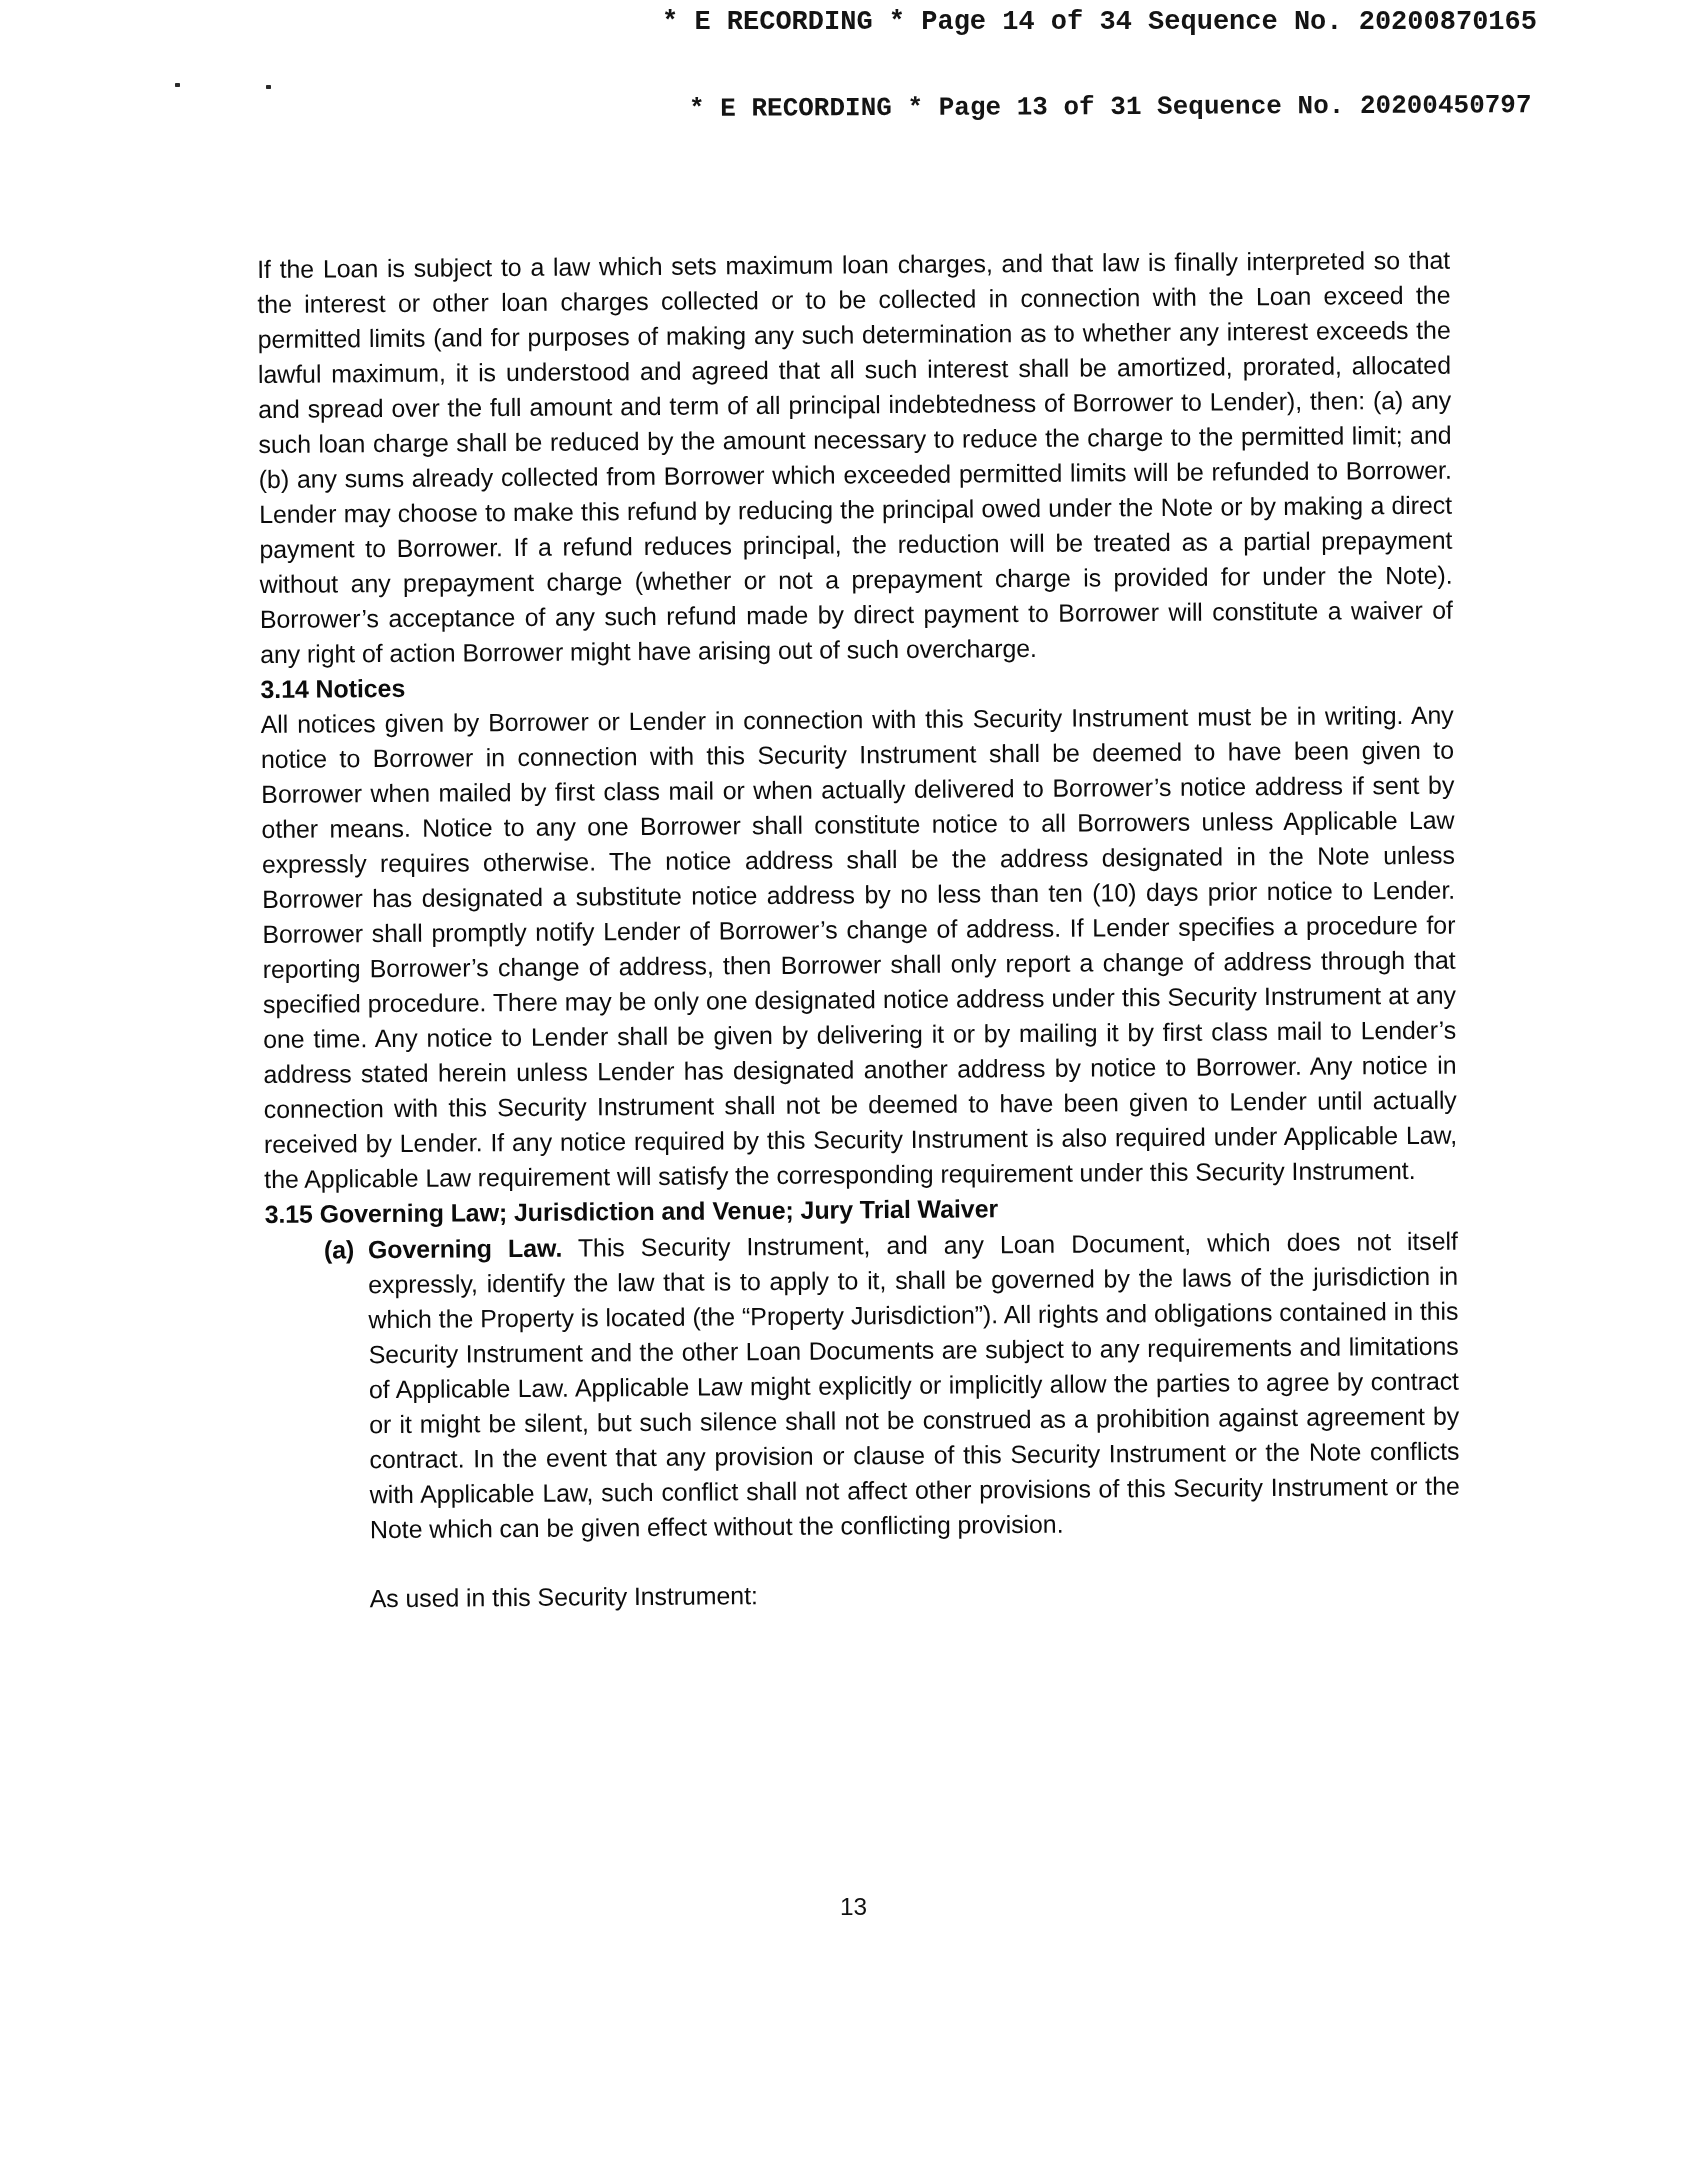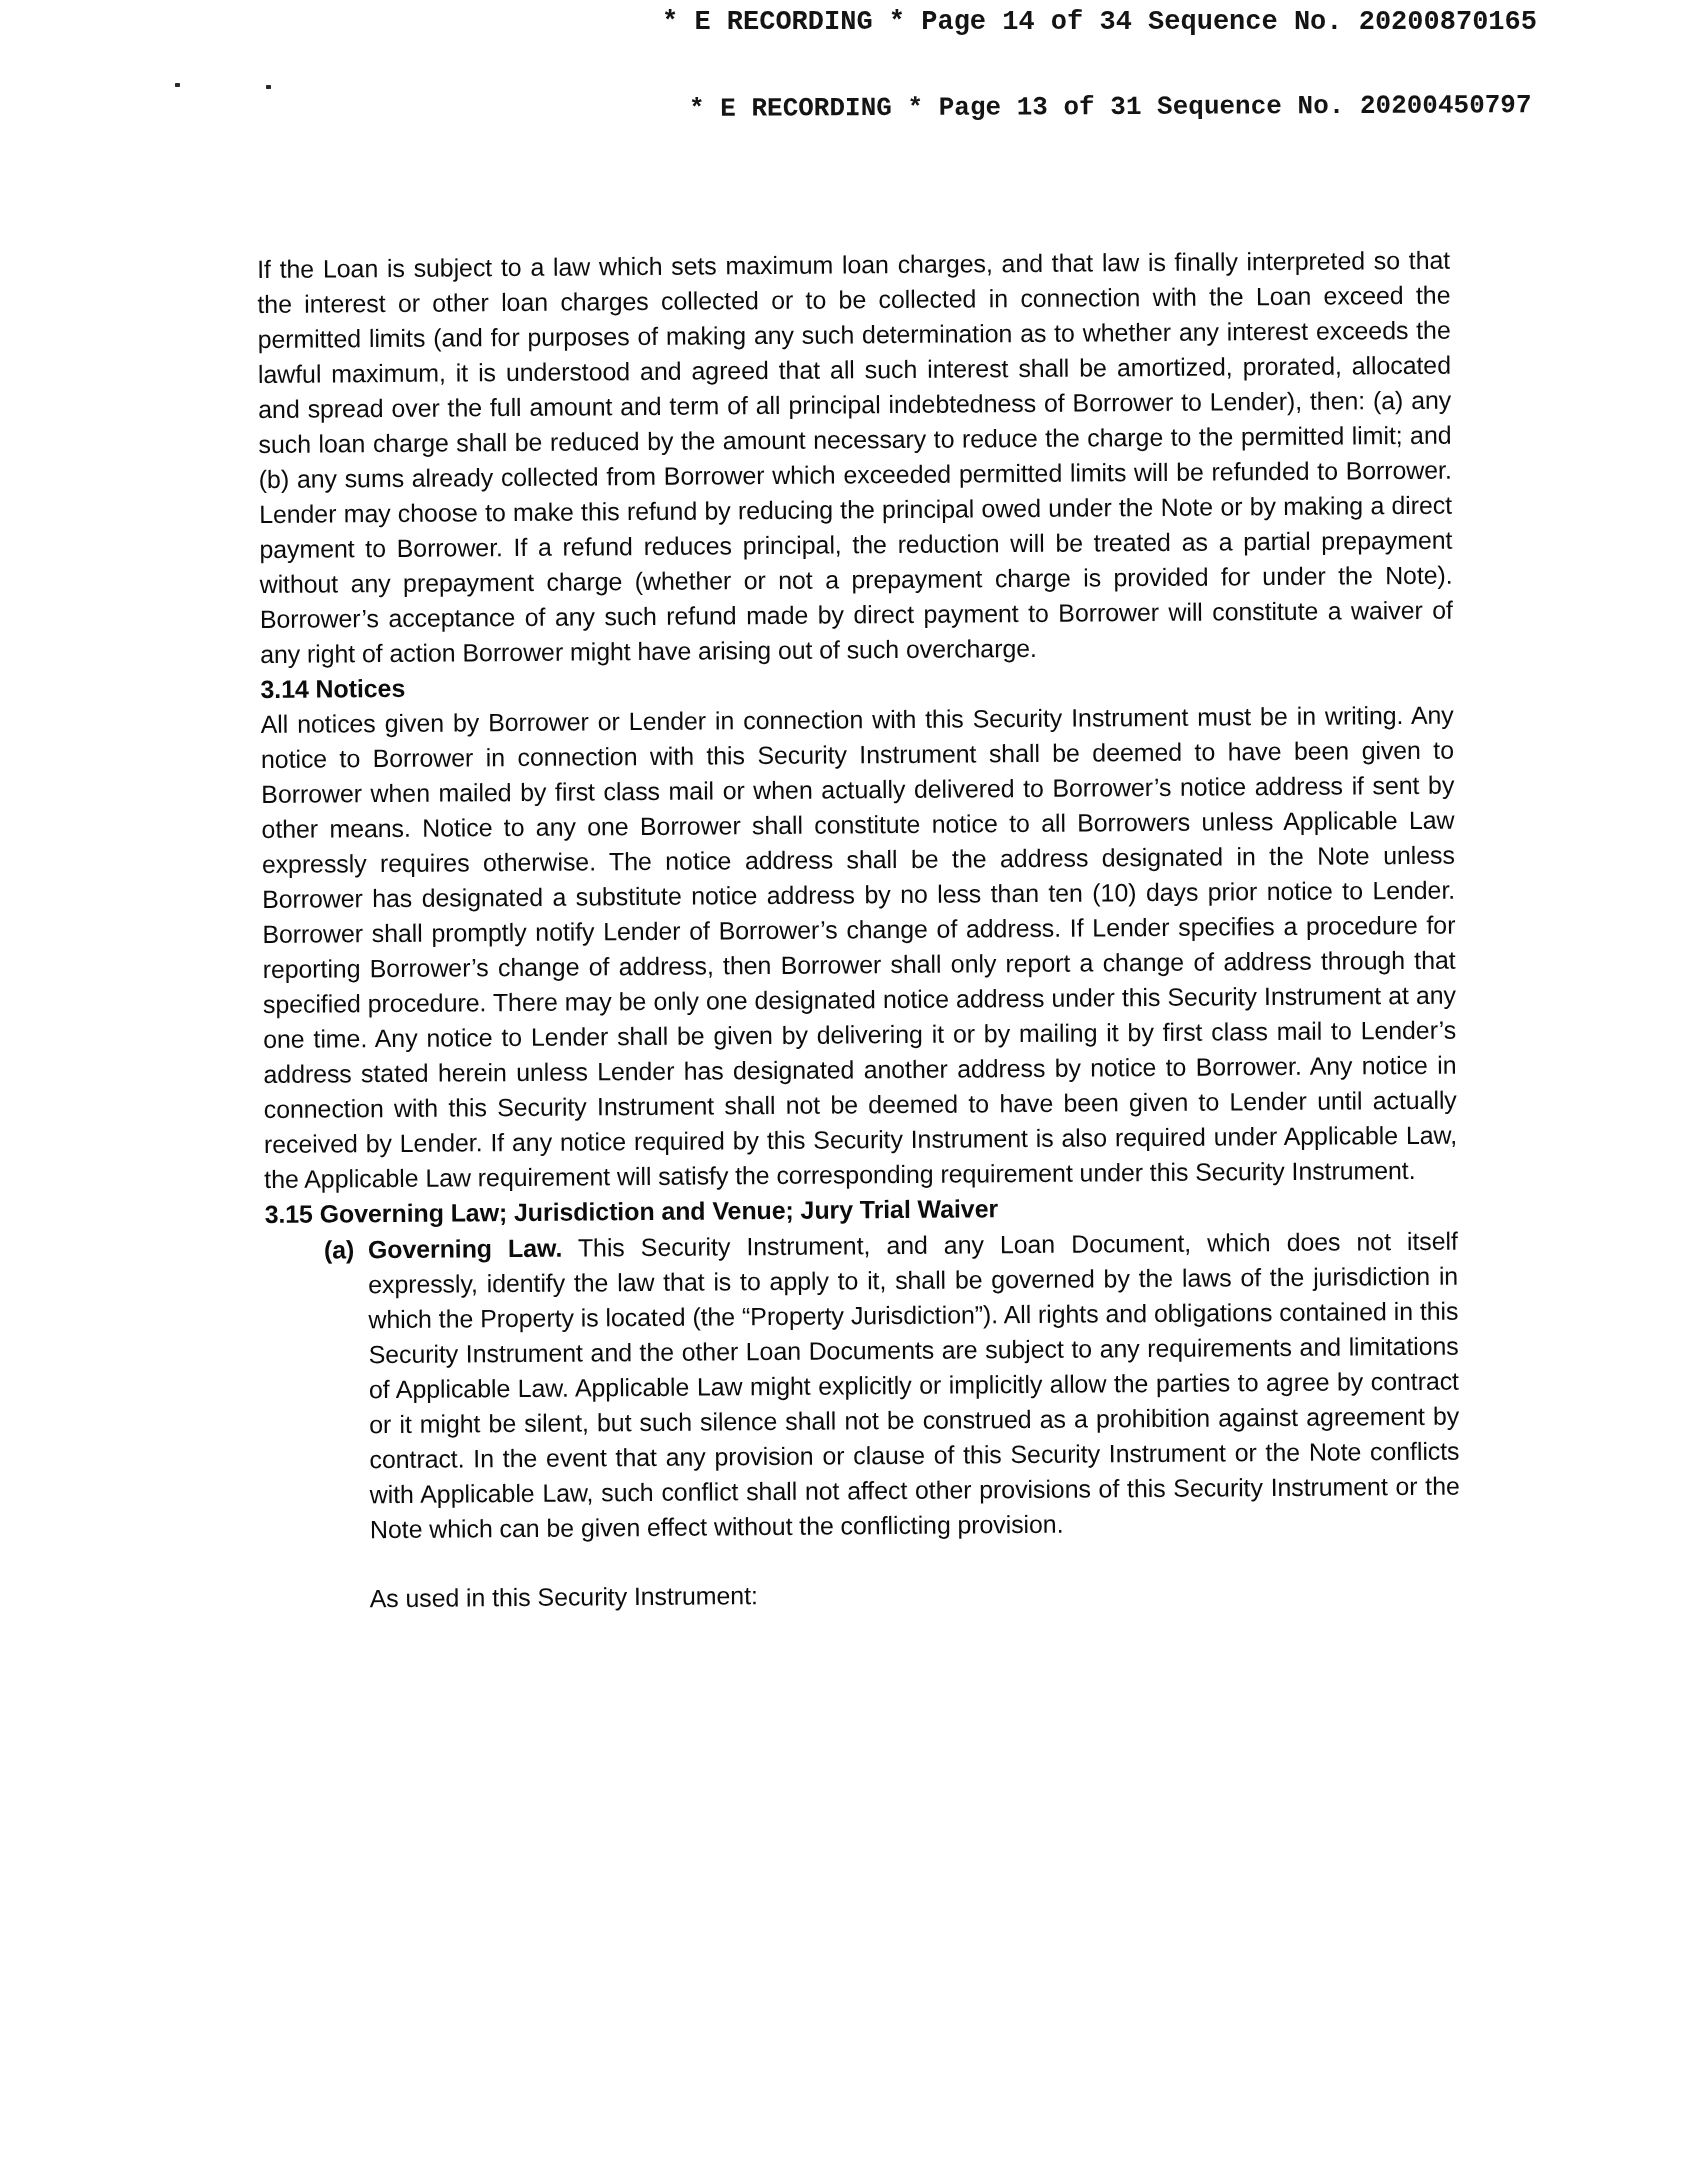--- a/index.html
+++ b/index.html
@@ -104,15 +104,16 @@
       <div class="clause-label">(a)</div>
       <p class="para clause-body">
         <span class="bold">Governing Law.</span><span>  This Security Instrument, and any Loan Document, which does not itself expressly, identify the law that is to apply to it, shall be governed by the laws of the jurisdiction in which the Property is located (the “Property Jurisdiction”).  All rights and obligations contained in this Security Instrument and the other Loan Documents are subject to any requirements and limitations of Applicable Law. Applicable Law might explicitly or implicitly allow the parties to agree by contract or it might be silent, but such silence shall not be construed as a prohibition against agreement by contract. In the event that any provision or clause of this Security Instrument or the Note conflicts with Applicable Law, such conflict shall not affect other provisions of this Security Instrument or the Note which can be given effect without the conflicting provision.</span>
       </p>
     </div>
 
     <p class="para closing">As used in this Security Instrument:</p>
 
   </div>
 
+  <div class="page-number">13</div>
 
 </div>
 
 
 </body></html>

